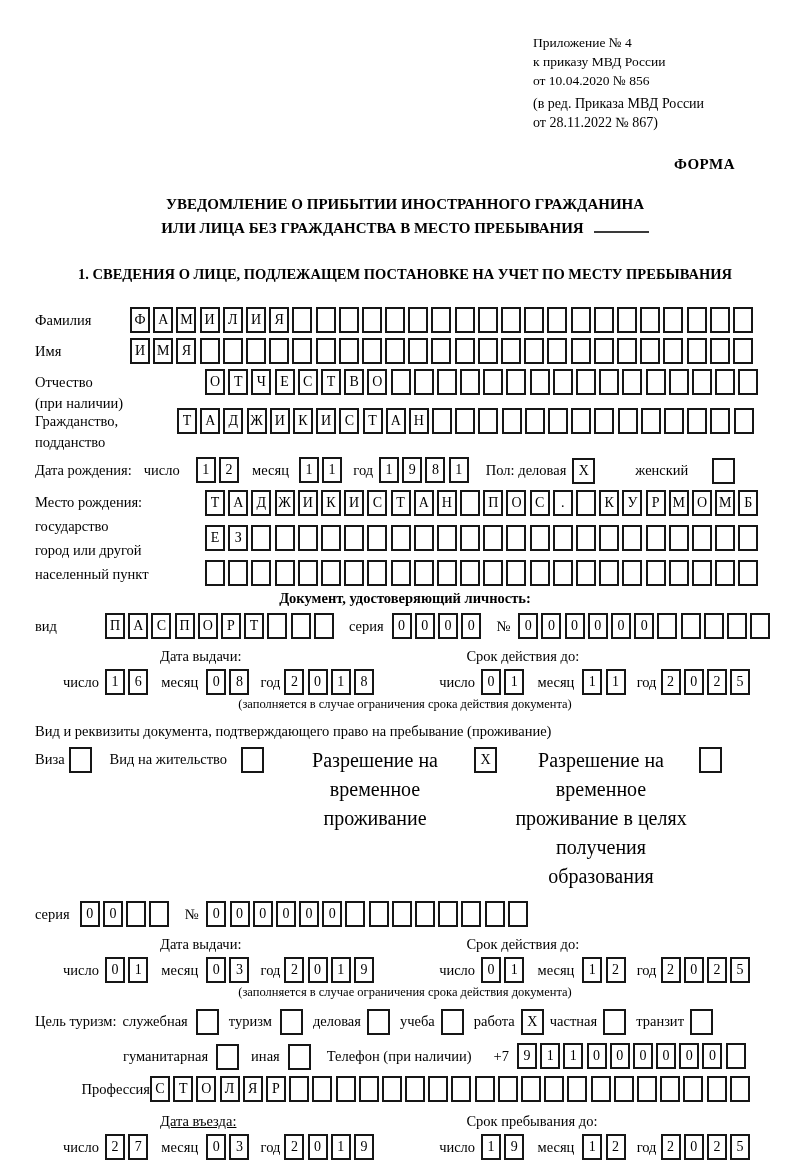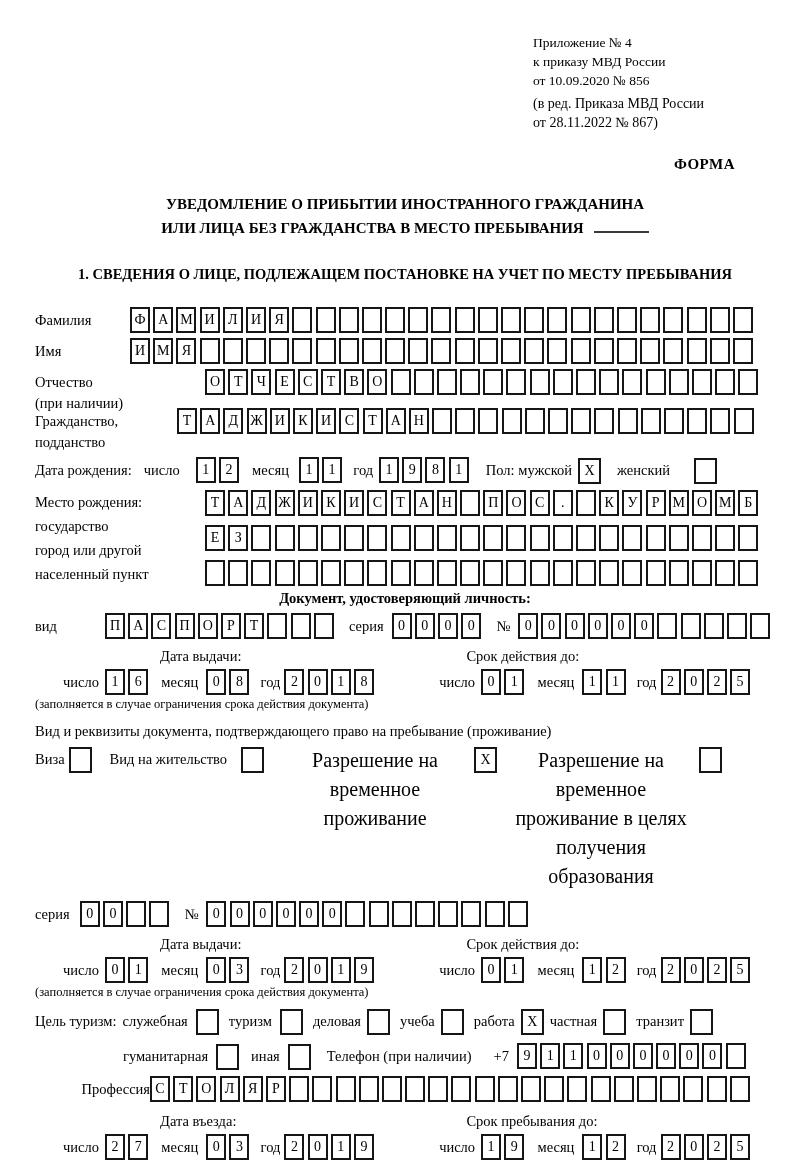--- a/index.html
+++ b/index.html
@@ -12,35 +12,35 @@
   .bx{width:19px;height:22px;border:2px solid #161616;display:inline-flex;align-items:center;justify-content:center;font-size:14px;flex:none;margin-top:1px;}
   .hdr-wrap{display:flex;justify-content:flex-end;padding-right:52px;}
   .hdr-block{width:190px;font-size:13.5px;line-height:1.4;}
   .hdr-small{font-size:14px;line-height:1.35;margin-top:4px;}
   .forma{text-align:right;padding-right:40px;font-weight:bold;font-size:15px;margin-top:24px;letter-spacing:.5px;}
   .title{margin-top:20px;text-align:center;font-weight:bold;font-size:15px;line-height:1.55;}
   .blank-line{display:inline-block;width:55px;height:13px;border-bottom:2.5px solid #3a3a3a;margin-left:10px;}
   .sect{margin-top:26px;text-align:center;font-weight:bold;font-size:14.5px;}
   .lblcol{flex:none;font-size:14.5px;line-height:26px;}
   .center-bold{text-align:center;font-weight:bold;font-size:14.5px;margin:4px 0 6px 0;}
-  .note{font-size:12.5px;text-align:left;margin-top:1px;line-height:1.3;font-family:Liberation Serif, serif;}
+  .note{font-size:12.5px;text-align:center;margin-top:1px;line-height:1.3;font-family:Liberation Serif, serif;}
   .opt-lbl{font-size:20px;line-height:1.45;text-align:center;flex:none;}
   .mr6{margin-right:6px;}.mr8{margin-right:8px;}.mr10{margin-right:10px;}.mr12{margin-right:12px;}.mr14{margin-right:14px;}.mr16{margin-right:16px;}
   .mb5{margin-bottom:5px;}
 </style>
 </head>
 <body>
 
 <div class="page">
 
   <div class="hdr-wrap">
     <div class="hdr-block">
       <div>Приложение № 4</div>
       <div>к приказу МВД России</div>
-      <div>от 10.09.2020 № 856</div>
+      <div>от 10.04.2020 № 856</div>
       <div class="hdr-small">
         <div>(в ред. Приказа МВД России</div>
         <div>от 28.11.2022 № 867)</div>
       </div>
     </div>
   </div>
 
   <div class="forma">ФОРМА</div>
 
   <div class="title">
@@ -195,23 +195,23 @@
         <span class="cell">1</span>
         <span class="cell">1</span>
       </span>
     <span class="t mr6">год</span>
     <span class="cells mr14">
         <span class="cell">1</span>
         <span class="cell">9</span>
         <span class="cell">8</span>
         <span class="cell">1</span>
       </span>
-    <span class="t mr6">Пол: мужской</span>
+    <span class="t mr6">Пол: деловая</span>
     <span class="bx mr16">X</span>
-    <span class="t" style="margin-right:24px;">женский</span>
+    <span class="t" style="margin-right:24px;margin-left:24px;">женский</span>
     <span class="bx"></span>
   </div>
 
   <div class="r" style="margin-top:6px;">
     <div class="lblcol" style="width:170px;line-height:24px;">
       <div>Место рождения:</div>
       <div>государство</div>
       <div>город или другой</div>
       <div>населенный пункт</div>
     </div>
@@ -529,21 +529,21 @@
         <span class="cell"></span>
         <span class="cell"></span>
         <span class="cell"></span>
         <span class="cell"></span>
         <span class="cell"></span>
         <span class="cell"></span>
       </span>
   </div>
 
   <div class="r" style="margin-top:6px;">
-    <span class="t" style="margin-left:125px;">Дата въезда:</span>
+    <span class="t" style="margin-left:125px;text-decoration:underline;">Дата въезда:</span>
     <span class="t" style="margin-left:230px;">Срок пребывания до:</span>
   </div>
   <div class="r">
     <span class="t mr6" style="margin-left:28px;">число</span>
     <span class="cells mr10">
         <span class="cell">2</span>
         <span class="cell">7</span>
       </span>
     <span class="t mr8">месяц</span>
     <span class="cells mr8">

